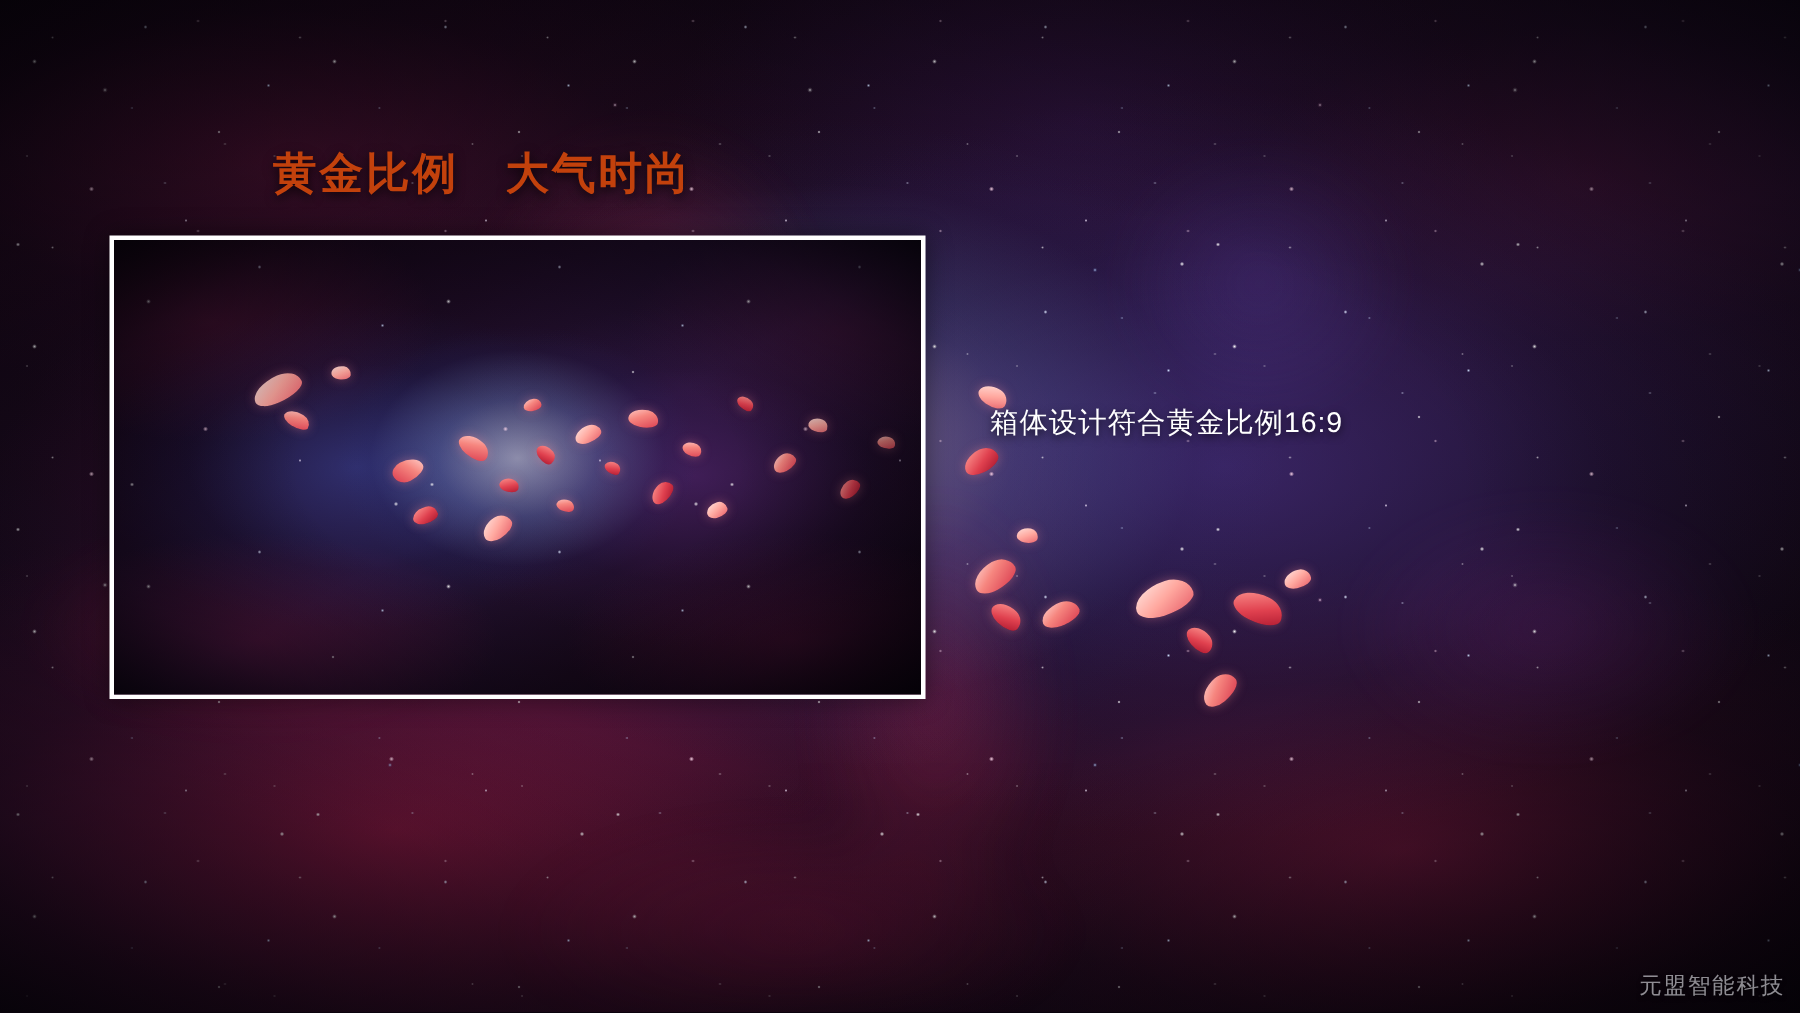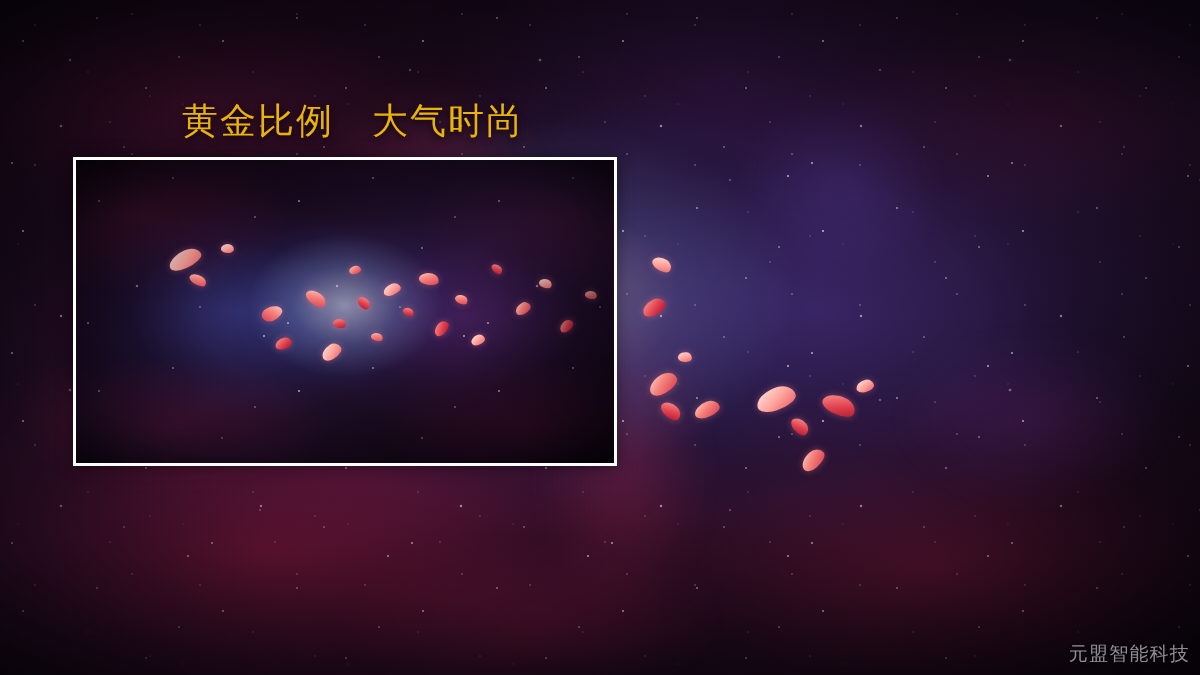--- a/index.html
+++ b/index.html
@@ -95,31 +95,31 @@
       radial-gradient(ellipse 38% 30% at 18% 88%, rgba(170,30,80,0.32) 0%, rgba(0,0,0,0) 78%),
       radial-gradient(ellipse 36% 30% at 84% 88%, rgba(150,30,85,0.28) 0%, rgba(0,0,0,0) 78%),
       linear-gradient(150deg,#150613 0%,#1c0b22 28%,#241334 52%,#190a1c 76%,#0c0410 100%);
   }
   .frame-vig{position:absolute;inset:0;
     background:radial-gradient(ellipse 72% 70% at 50% 50%, rgba(0,0,0,0) 38%, rgba(6,2,10,0.5) 76%, rgba(3,1,6,0.9) 100%);}
 
   
   .title{
     position:absolute;left:182px;top:101px;
-    color:#eab308;font-size:36px;letter-spacing:2px;line-height:1.1;
-    text-shadow:0 2px 7px rgba(0,0,0,.75);white-space:pre;
+    color:#c2410c;font-size:29px;letter-spacing:2px;line-height:1.1;
+    text-shadow:0 2px 7px rgba(0,0,0,.75);white-space:pre;font-weight:bold;
   }
   .body-text{position:absolute;left:660px;top:262px;width:500px;}
   .body-line{
     color:#ffffff;font-size:19px;line-height:41px;letter-spacing:.6px;
     text-shadow:0 2px 6px rgba(0,0,0,.7);white-space:nowrap;
   }
   .watermark{
     position:absolute;right:10px;bottom:8px;
-    color:rgba(226,226,232,0.62);font-size:19px;letter-spacing:1.2px;
+    color:rgba(226,226,232,0.62);font-size:15px;letter-spacing:1.2px;
     text-shadow:0 1px 3px rgba(0,0,0,.6);
   }
 </style>
 </head>
 <body>
 
 <div class="slide">
 
   <div class="bg-base"></div>
   <div class="bg-wisp"></div>
@@ -168,16 +168,17 @@
         <div class="petal pale" style="width: 13px; height: 9px; transform: rotate(20deg); left: 463px; top: 119px;"></div>
         <div class="petal deep" style="width: 15px; height: 10px; transform: rotate(-36deg); left: 483px; top: 161px;"></div>
         <div class="petal" style="width: 12px; height: 8px; transform: rotate(16deg); left: 509px; top: 131px;"></div>
       </div>
     <div class="frame-vig"></div>
   </div>
 
   <div class="title">黄金比例　大气时尚</div>
 
   <div class="body-text">
+    <div class="body-line">箱体设计符合黄金比例16:9</div>
   </div>
 
   <div class="watermark">元盟智能科技</div>
 </div>
 
 </body></html>

